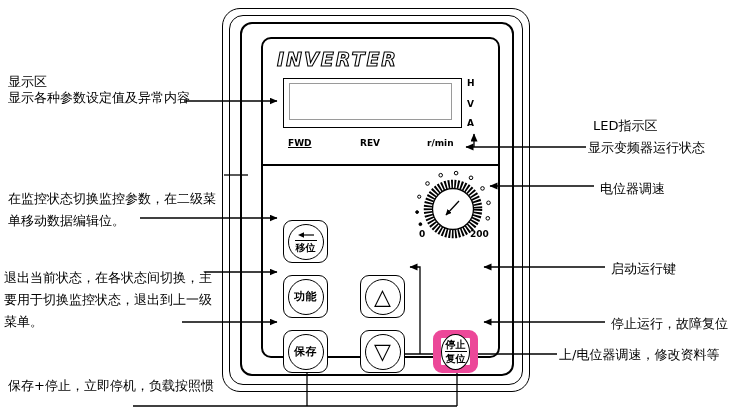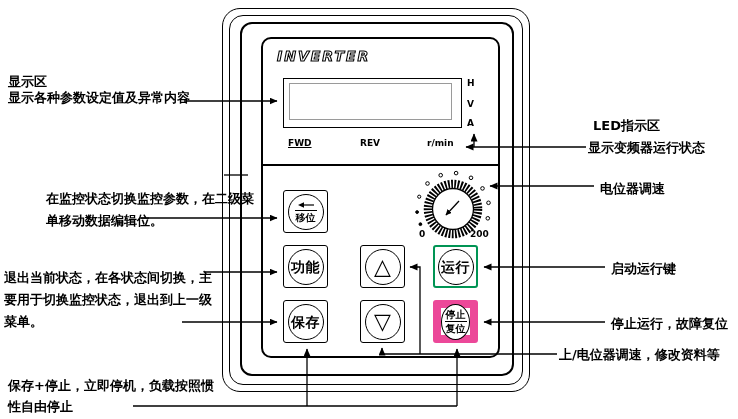--- a/index.html
+++ b/index.html
@@ -1,34 +1,34 @@
 <!DOCTYPE html>
 <html><head>
 <meta charset="utf-8">
 <style>
   html,body{margin:0;padding:0;background:#fff;}
   #stage{position:relative;width:738px;height:419px;background:#fff;overflow:hidden;
          font-family:"DejaVu Sans",sans-serif;color:#000;}
   .abs{position:absolute;box-sizing:border-box;}
   .bezel{position:absolute;box-sizing:border-box;border:1.5px solid #000;background:transparent;}
-  .ann{position:absolute;font-size:13px;font-weight:bold;line-height:22px;white-space:nowrap;}
+  .ann{position:absolute;font-size:13px;font-weight:normal;line-height:22px;white-space:nowrap;}
   .ann div{white-space:nowrap;}
-  .btn{position:absolute;width:45px;height:43px;border:1.6px solid #000;border-radius:3px;
-       background:#fff;display:flex;align-items:center;justify-content:center;box-sizing:border-box;}
+  .btn{position:absolute;width:45px;height:43px;border:1.6px solid #000;border-radius:9px;
+       background:#fff;display:flex;align-items:center;justify-content:center;box-sizing:border-box;margin-top:30px;}
   .circ{width:36px;height:36px;border:1.2px solid #000;border-radius:50%;background:#fff;
         display:flex;flex-direction:column;align-items:center;justify-content:center;box-sizing:border-box;}
-  .btn-label{font-size:14px;font-weight:bold;line-height:1;letter-spacing:0.5px;}
+  .btn-label{font-size:11px;font-weight:bold;line-height:1;letter-spacing:0.5px;}
   .small-label{font-size:10px;font-weight:bold;line-height:1.1;}
   .tri-label{font-size:22px;font-weight:normal;line-height:1;}
   .divline{width:22px;border-top:1.2px solid #000;margin:1px 0;}
   .lcd-outer{position:absolute;left:283px;top:78px;width:177px;height:48px;border:1.6px solid #000;background:#fff;}
   .lcd-inner{position:absolute;left:5px;top:4px;width:161px;height:35px;border:1.6px solid #9a9a9a;background:#fff;}
   .unit{position:absolute;left:467px;font-size:9px;font-weight:bold;line-height:1;}
   .statlab{position:absolute;top:139px;font-size:9px;font-weight:bold;line-height:1;}
-  .brand{position:absolute;left:277px;top:48px;font-size:14px;font-style:italic;font-weight:bold;
+  .brand{position:absolute;left:277px;top:48px;font-size:19px;font-style:italic;font-weight:bold;
          letter-spacing:2px;color:#fff;-webkit-text-stroke:1.1px #000;}
   .knoblab{position:absolute;font-size:9px;font-weight:bold;line-height:1;}
   svg{display:block;}
 </style>
 </head>
 <body>
 
 <div id="stage">
 
   <div class="bezel" style="left:222px;top:8px;width:308px;height:384px;border-radius:18px;"></div>
@@ -129,54 +129,48 @@
       <div class="tri-label">△</div>
     </div>
   </div>
 
   <div class="btn" style="left:360px;top:300px;">
     <div class="circ">
       <div class="tri-label">▽</div>
     </div>
   </div>
 
-  <div class="btn" style="left:433px;top:245px;border:2px solid #009454;">
-    <div class="circ">
-      <div class="btn-label">运行</div>
-    </div>
-  </div>
 
   <div class="btn" style="left:433px;top:300px;border:8px solid #ec4899;">
     <div class="circ">
       <div class="small-label">停止</div>
       <div class="divline"></div>
       <div class="small-label">复位</div>
     </div>
   </div>
 
   <div class="ann" style="left:8px;top:74px;line-height:16px;">
     <div>显示区</div>
     <div>显示各种参数设定值及异常内容</div>
   </div>
 
-  <div class="ann" style="left:8px;top:188px;margin-left:38px;">
+  <div class="ann" style="left:8px;top:188px;">
     <div>在监控状态切换监控参数，在二级菜</div>
     <div>单移动数据编辑位。</div>
   </div>
 
   <div class="ann" style="left:4px;top:234px;margin-top:33px;">
     <div>退出当前状态，在各状态间切换，主</div>
     <div>要用于切换监控状态，退出到上一级</div>
     <div>菜单。</div>
   </div>
 
 
   <div class="ann" style="left:8px;top:375px;line-height:21px;">
     <div>保存+停止，立即停机，负载按照惯</div>
-    <div>性自由停止</div>
   </div>
 
   <div class="ann" style="left:588px;top:115px;">
     <div style="padding-left:5px;">LED指示区</div>
     <div>显示变频器运行状态</div>
   </div>
 
   <div class="ann" style="left:600px;top:178px;text-align:right;">
     <div>电位器调速</div>
   </div>

